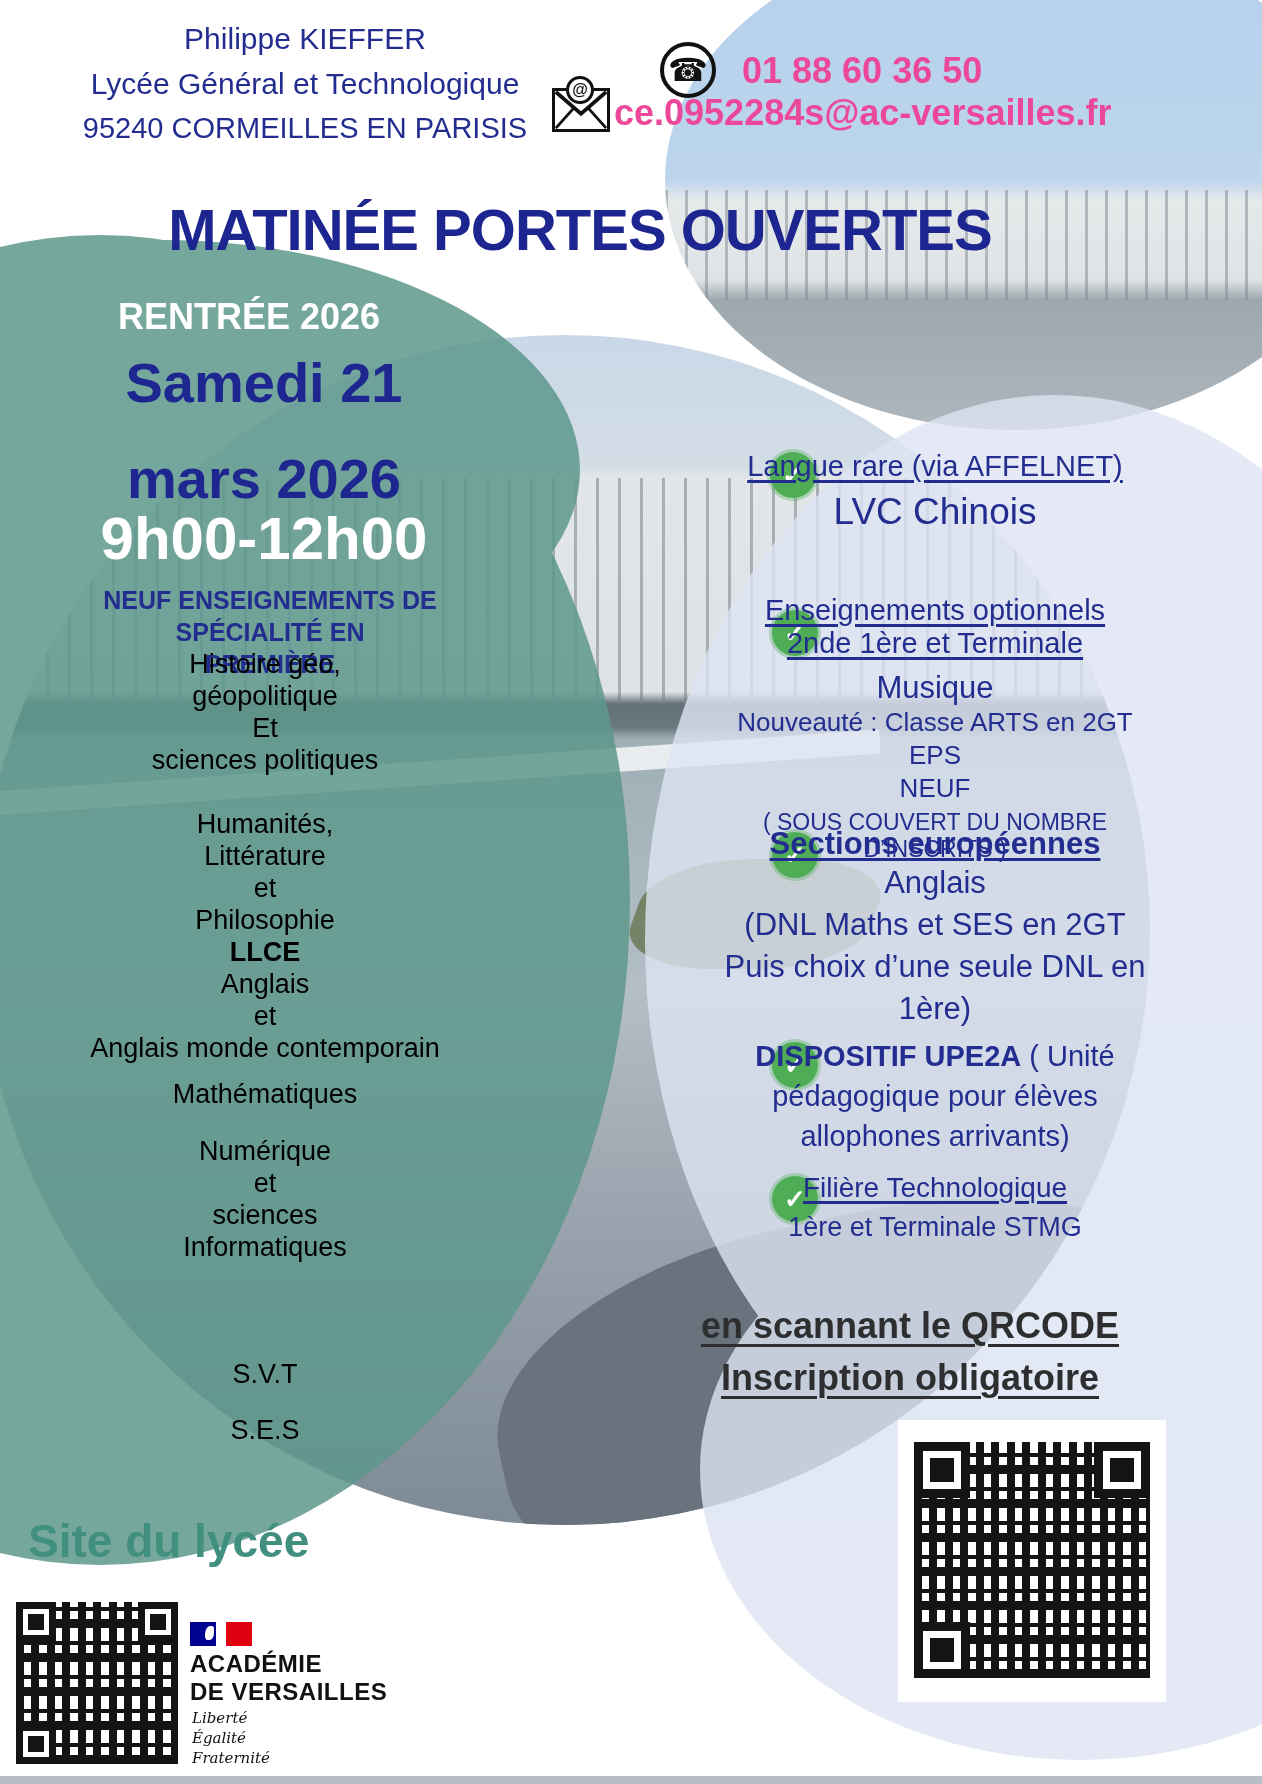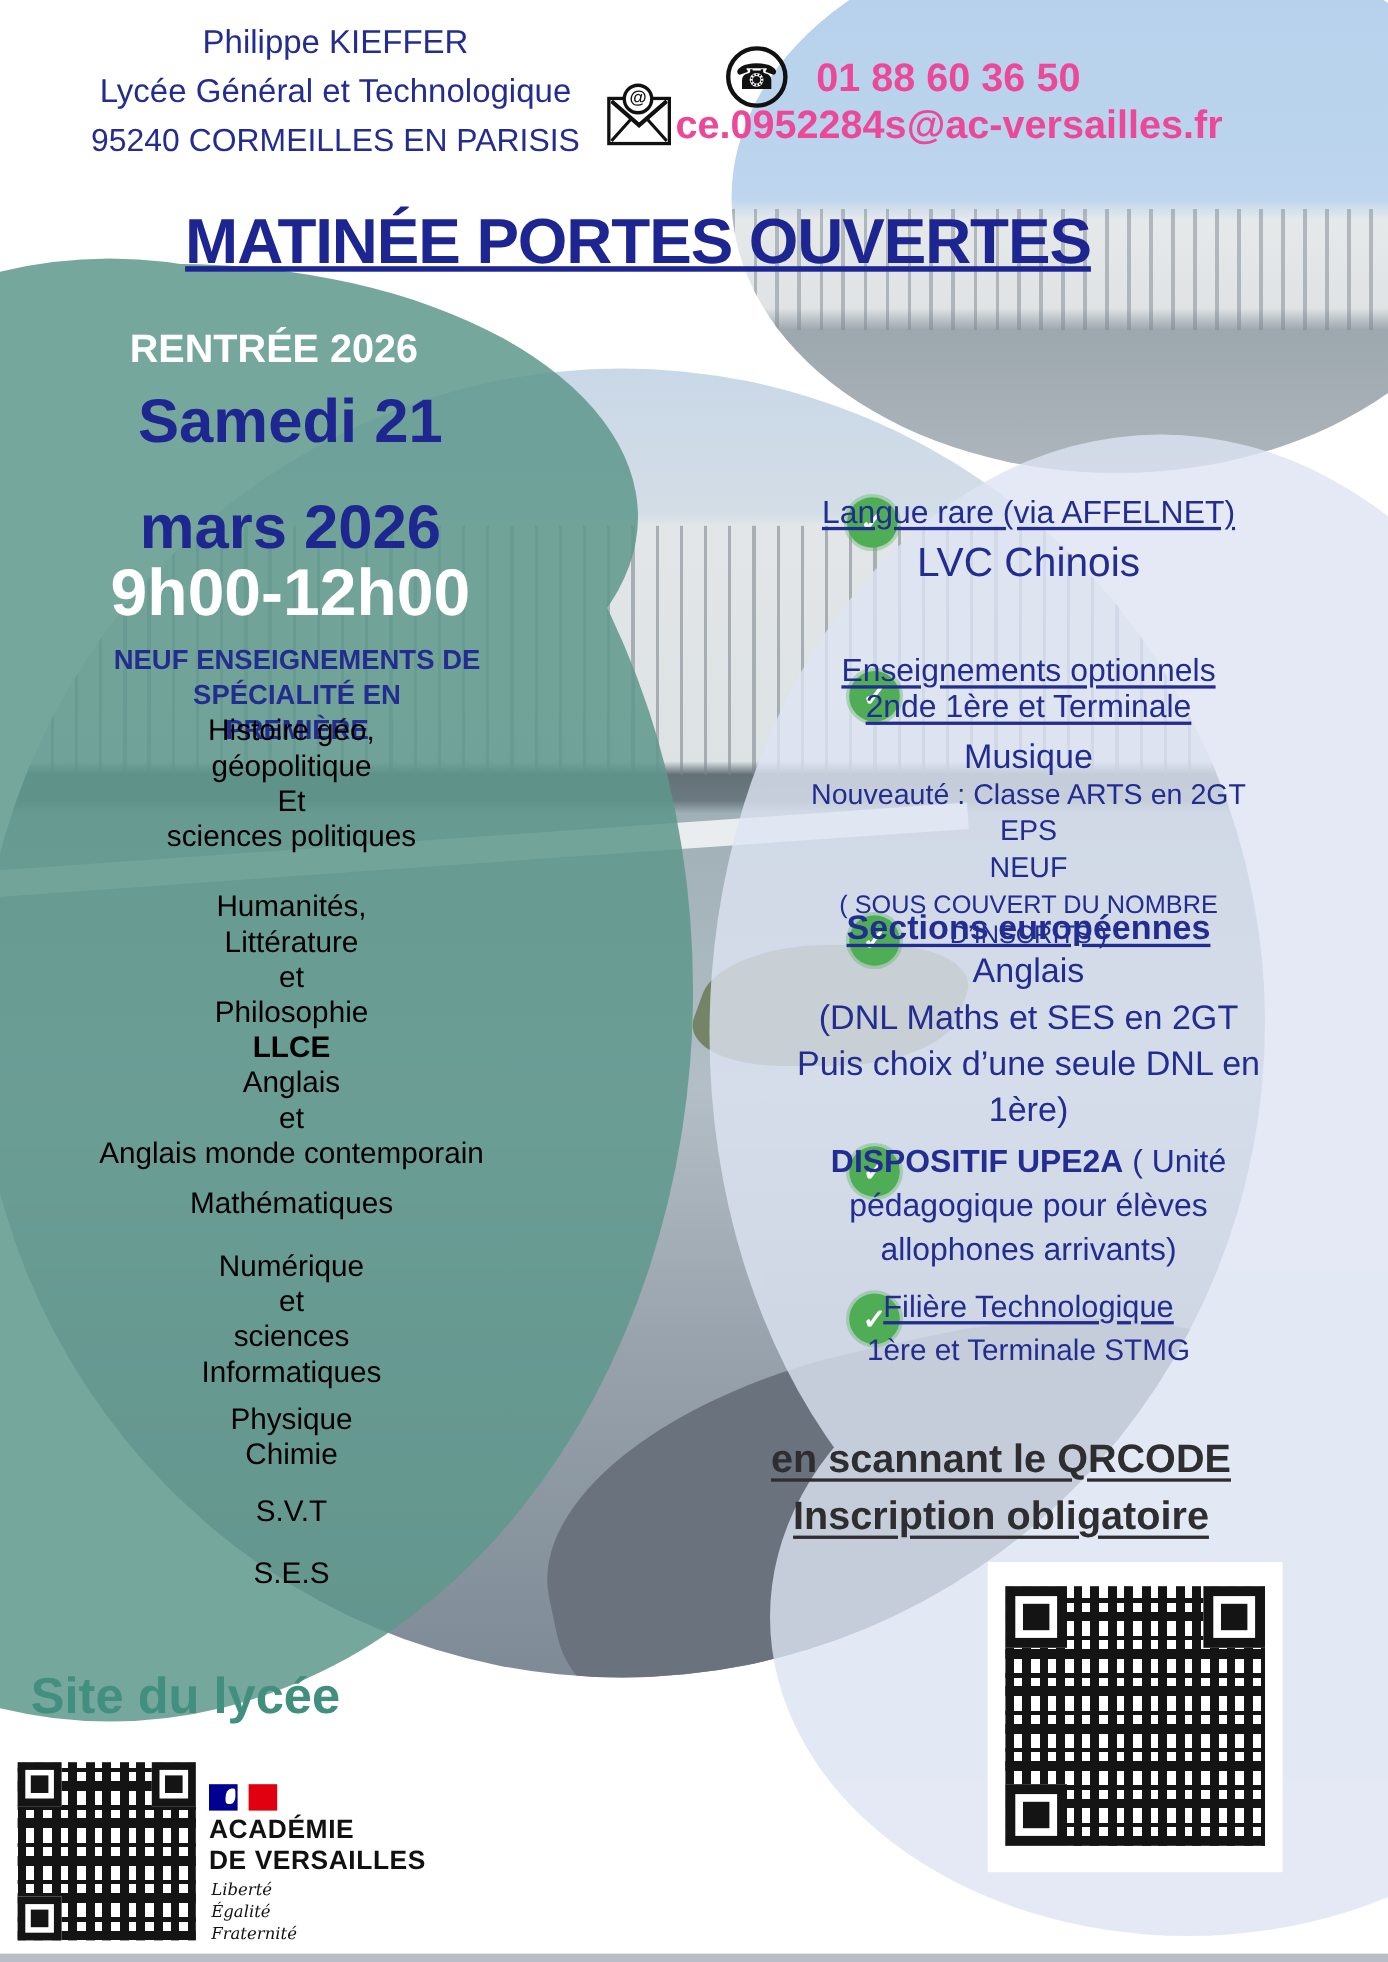--- a/index.html
+++ b/index.html
@@ -37,21 +37,21 @@
   .white{color:#ffffff;}
   .ctr{text-align:center;}
   .b{font-weight:bold;}
   .u{text-decoration:underline;text-decoration-thickness:3px;text-underline-offset:4px;}
   .z{z-index:10;}
 
   .school{left:35px;top:16px;width:540px;line-height:45px;font-size:30px;font-weight:500;}
   .school .addr{font-size:29px;}
   .phone-txt{left:742px;top:50px;font-size:36px;font-weight:bold;white-space:nowrap;}
   .email-txt{left:614px;top:92px;font-size:36px;font-weight:bold;white-space:nowrap;}
-  .main-title{left:120px;top:186px;width:920px;font-size:58px;font-weight:800;letter-spacing:-1px;color:#1c2590;text-decoration:underline;}
+  .main-title{left:120px;top:196px;width:920px;font-size:58px;font-weight:800;letter-spacing:-1px;color:#1c2590;}
 
   .rentree{left:64px;top:296px;width:370px;font-size:36px;font-weight:800;}
   .date1{left:64px;top:350px;width:400px;font-size:56px;font-weight:800;color:#1d278f;}
   .date2{left:64px;top:446px;width:400px;font-size:56px;font-weight:800;color:#1d278f;}
   .time{left:34px;top:504px;width:460px;font-size:60px;font-weight:800;}
   .spec-head{left:30px;top:584px;width:480px;font-size:25px;font-weight:bold;line-height:32px;}
   .subj-group{left:30px;width:470px;font-size:27px;line-height:32px;color:#000000;text-align:center;}
 
   .r-sec{left:700px;width:470px;text-align:center;color:#232d90;}
   .r-title{font-size:29px;font-weight:normal;}
@@ -175,24 +175,20 @@
   </div>
   <div class="abs subj-group z" style="top:1078px">
     <div>Mathématiques</div>
   </div>
   <div class="abs subj-group z" style="top:1135px">
     <div>Numérique</div>
     <div>et</div>
     <div>sciences</div>
     <div>Informatiques</div>
   </div>
-  <div class="abs subj-group z" style="top:1274px">
-    <div>Physique</div>
-    <div>Chimie</div>
-  </div>
   <div class="abs subj-group z" style="top:1358px">
     <div>S.V.T</div>
   </div>
   <div class="abs subj-group z" style="top:1414px">
     <div>S.E.S</div>
   </div>
 
   <div class="badge" style="left:770px;top:452px">✓</div>
   <div class="abs r-sec z" style="top:450px">
     <div class="r-title u">Langue rare (via AFFELNET)</div>

